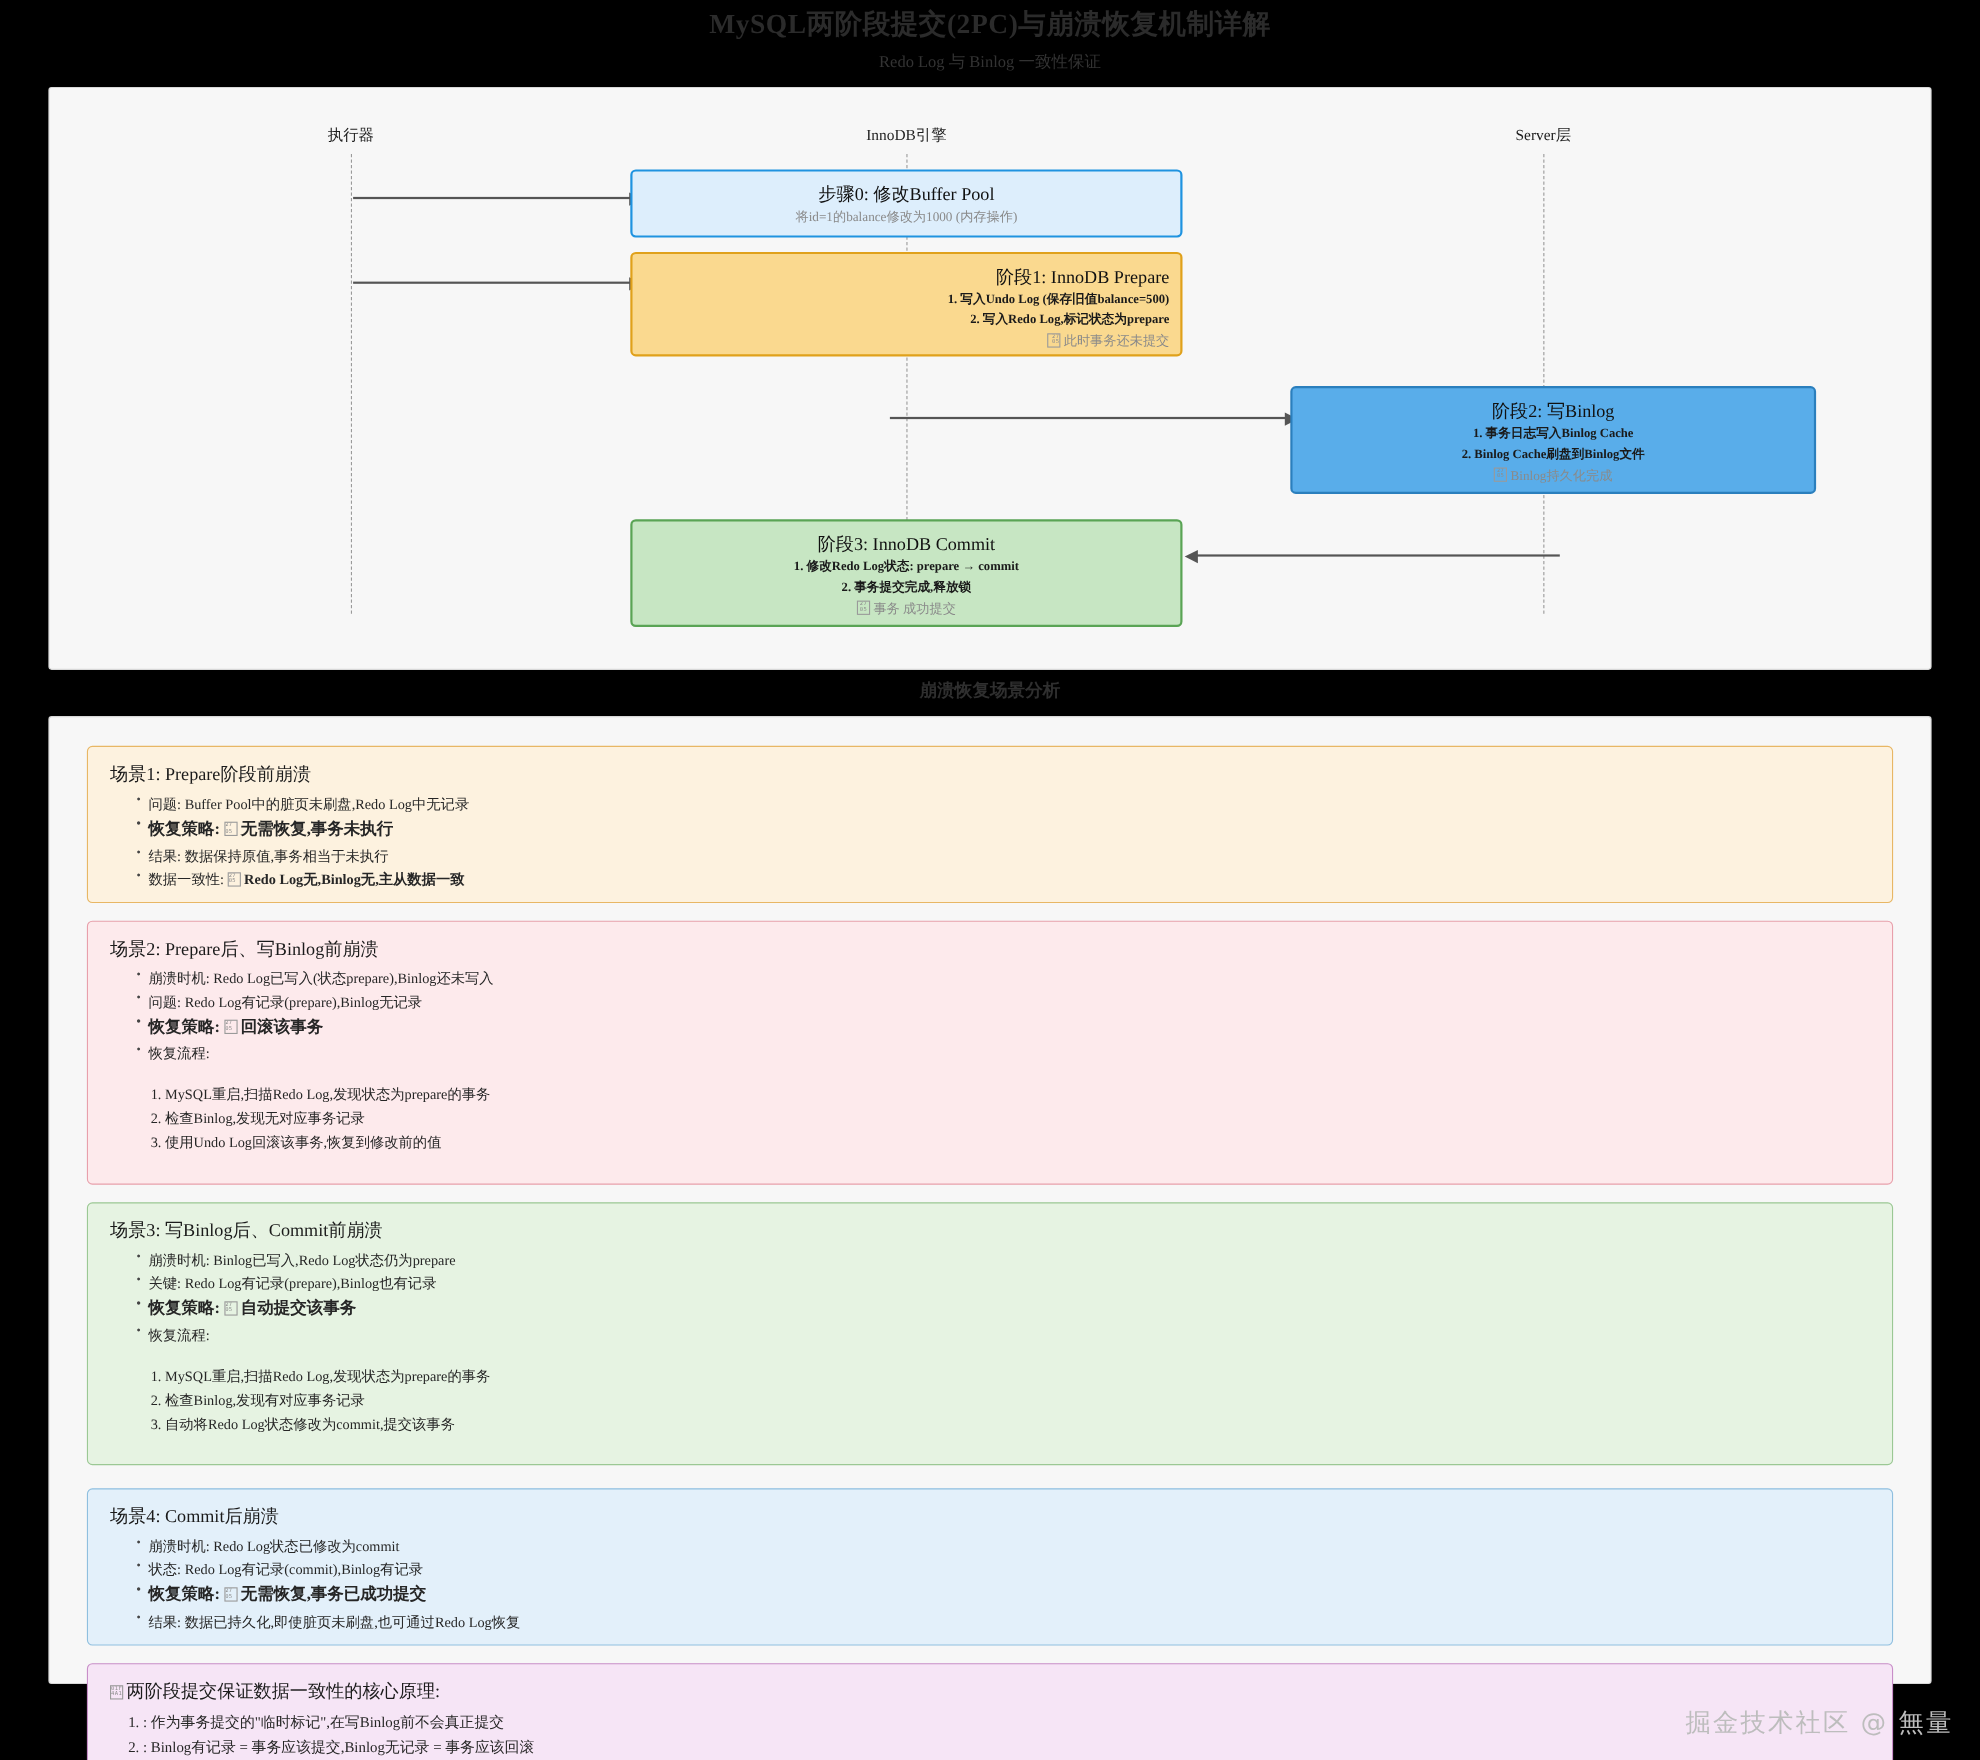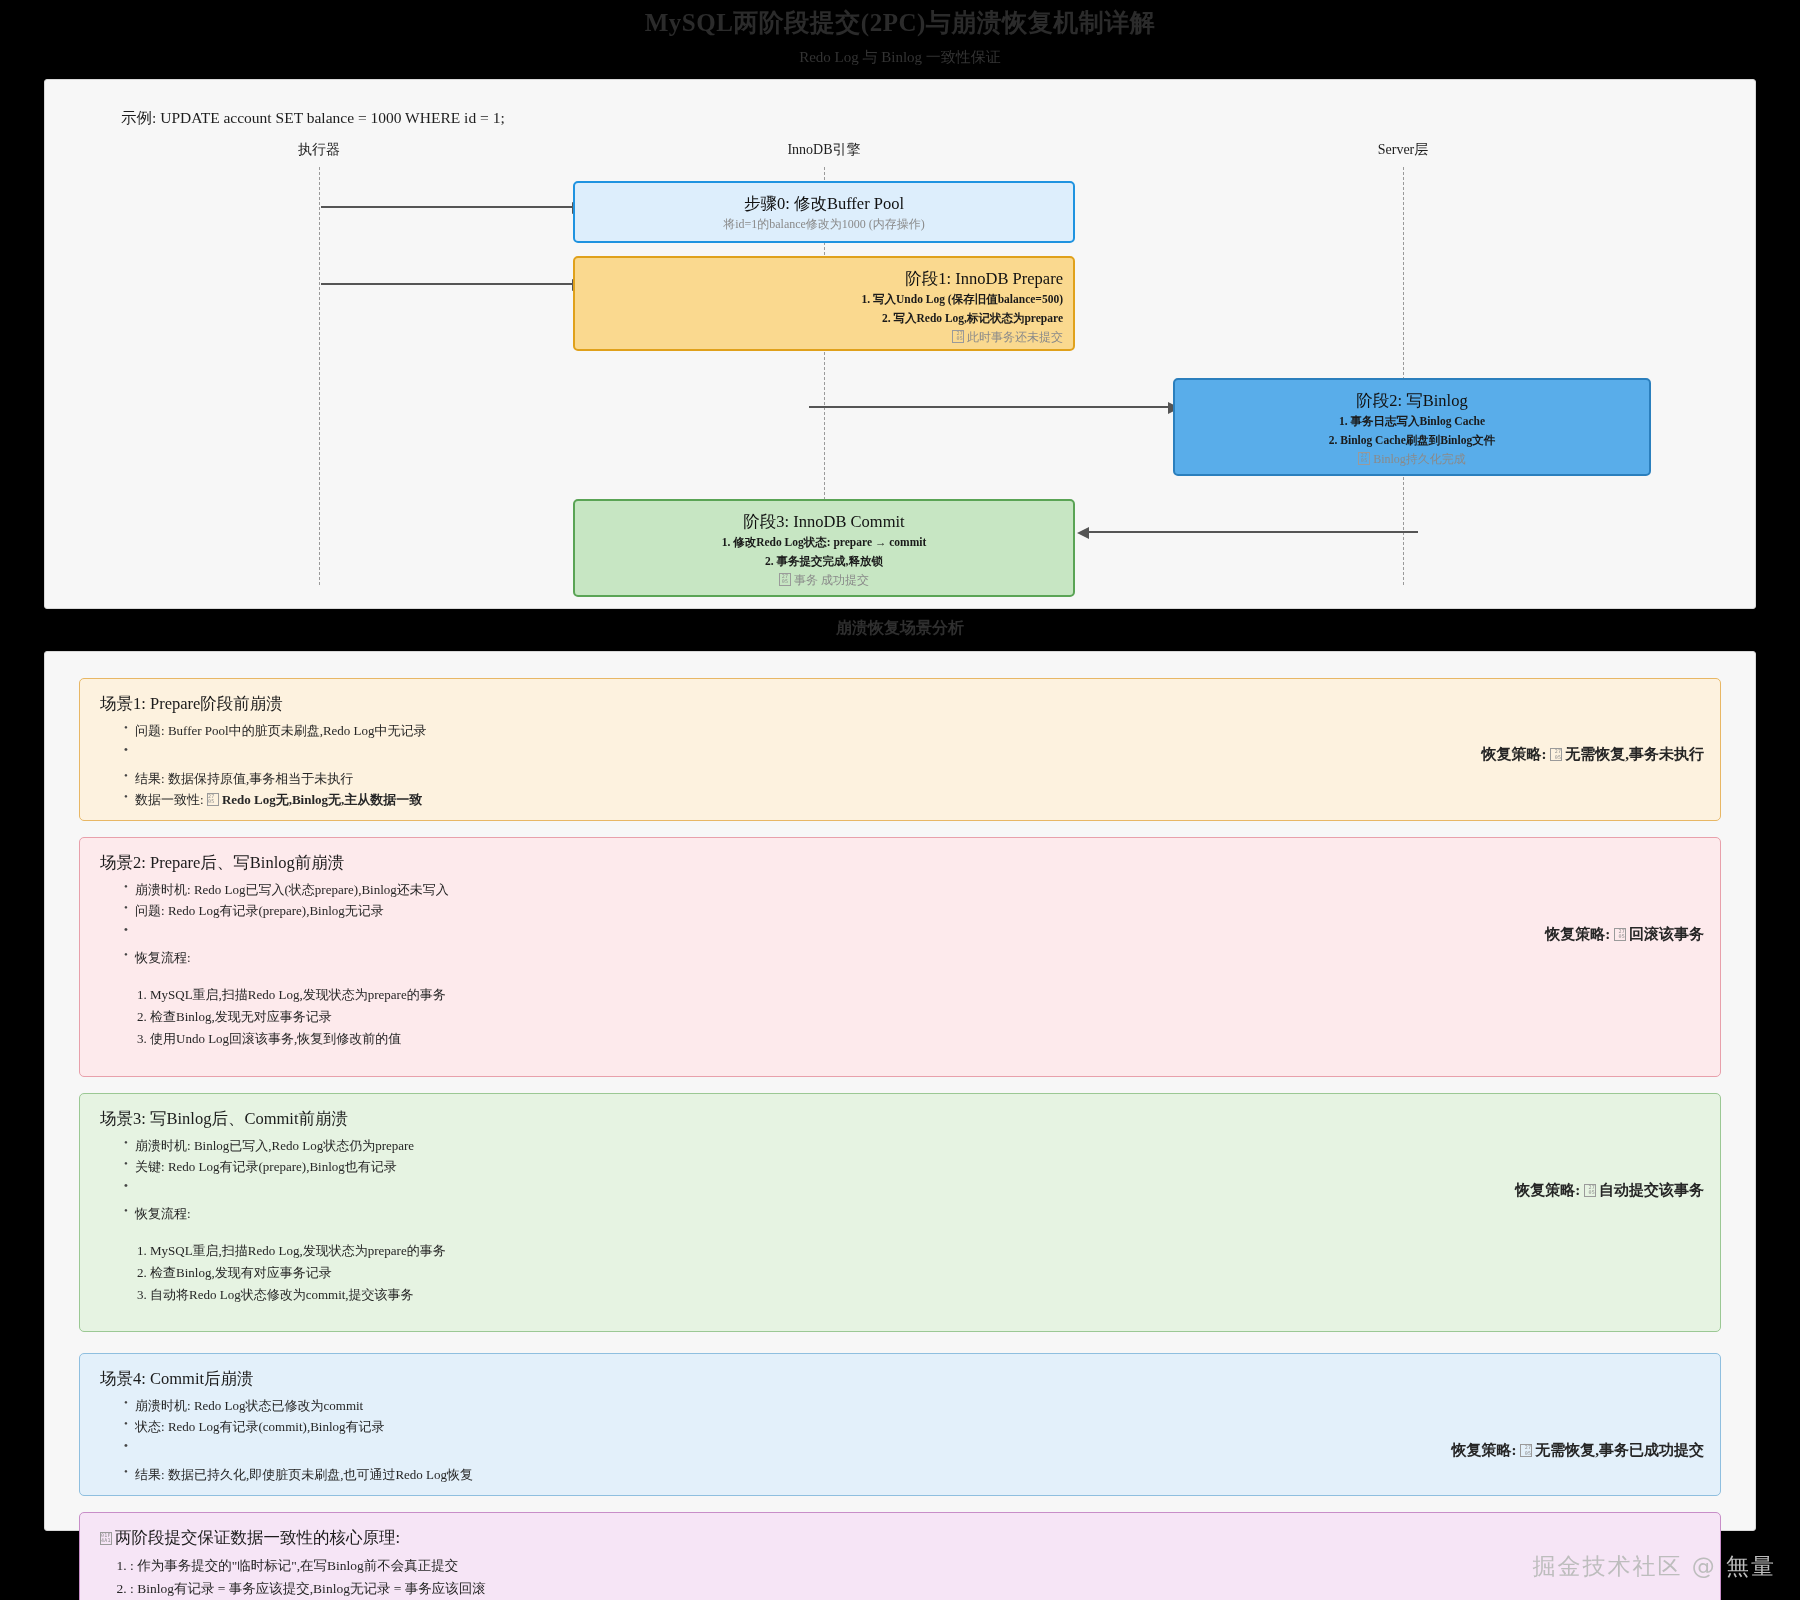--- a/index.html
+++ b/index.html
@@ -101,21 +101,21 @@
   .c-pink   { background:#fdeaec; border-color:#e8a0ab; }
   .c-green  { background:#e6f3e2; border-color:#9bc894; }
   .c-blue   { background:#e3f0fa; border-color:#8fbfdf;margin-top:21px; }
   .c-purple { background:#f6e5f6; border-color:#c88ec8; }
 
   .card-title { font-size:16.5px; color:#1b1b1b; margin:2px 0 5px 4px; }
 
   ul.lv1 { list-style:none; margin:0; padding:0 0 0 28px; }
   ul.lv1 > li { font-size:13px; line-height:1.62; color:#262626; position:relative; padding-left:11px; }
   ul.lv1 > li:before { content:"\2022"; position:absolute; left:0; top:-1px; color:#444; font-size:11px; }
-  ul.lv1 > li.big { font-size:15px; font-weight:700; line-height:1.75;text-align:right; }
+  ul.lv1 > li.big { font-size:15px; font-weight:700; line-height:1.75; }
   ul.lv1 > li.big .val { font-weight:700; }
 
   ol.lv2 { margin:16px; padding:0 0 0 38px; }
   ol.lv2 > li { font-size:13px; line-height:1.68; color:#262626; }
 
   ul.lv3 { list-style:none; margin:0; padding:0 0 0 26px; }
   ul.lv3 > li { font-size:13px; line-height:1.68; color:#262626; position:relative; padding-left:11px; }
   ul.lv3 > li:before { content:"\2022"; position:absolute; left:0; top:-1px; color:#444; font-size:11px; }
 
   ol.plv1 { margin:0; padding:0 0 0 34px; }
@@ -133,21 +133,20 @@
 </head>
 <body>
 
 <div class="title-wrap">
   <div class="doc-title">MySQL两阶段提交(2PC)与崩溃恢复机制详解</div>
   <div class="doc-sub">Redo Log 与 Binlog 一致性保证</div>
 </div>
 
 <div class="panel panel-diagram">
 
-  <div class="example-line">示例: UPDATE account SET balance = 1000 WHERE id = 1;</div>
 
   <div class="lanes">
 
     <div class="lane-label" style="left:246px">执行器</div>
     <div class="lane-label" style="left:751px">InnoDB引擎</div>
     <div class="lane-label" style="left:1330px">Server层</div>
 
     <div class="lane-line" style="left:246px"></div>
     <div class="lane-line" style="left:751px"></div>
     <div class="lane-line" style="left:1330px"></div>

